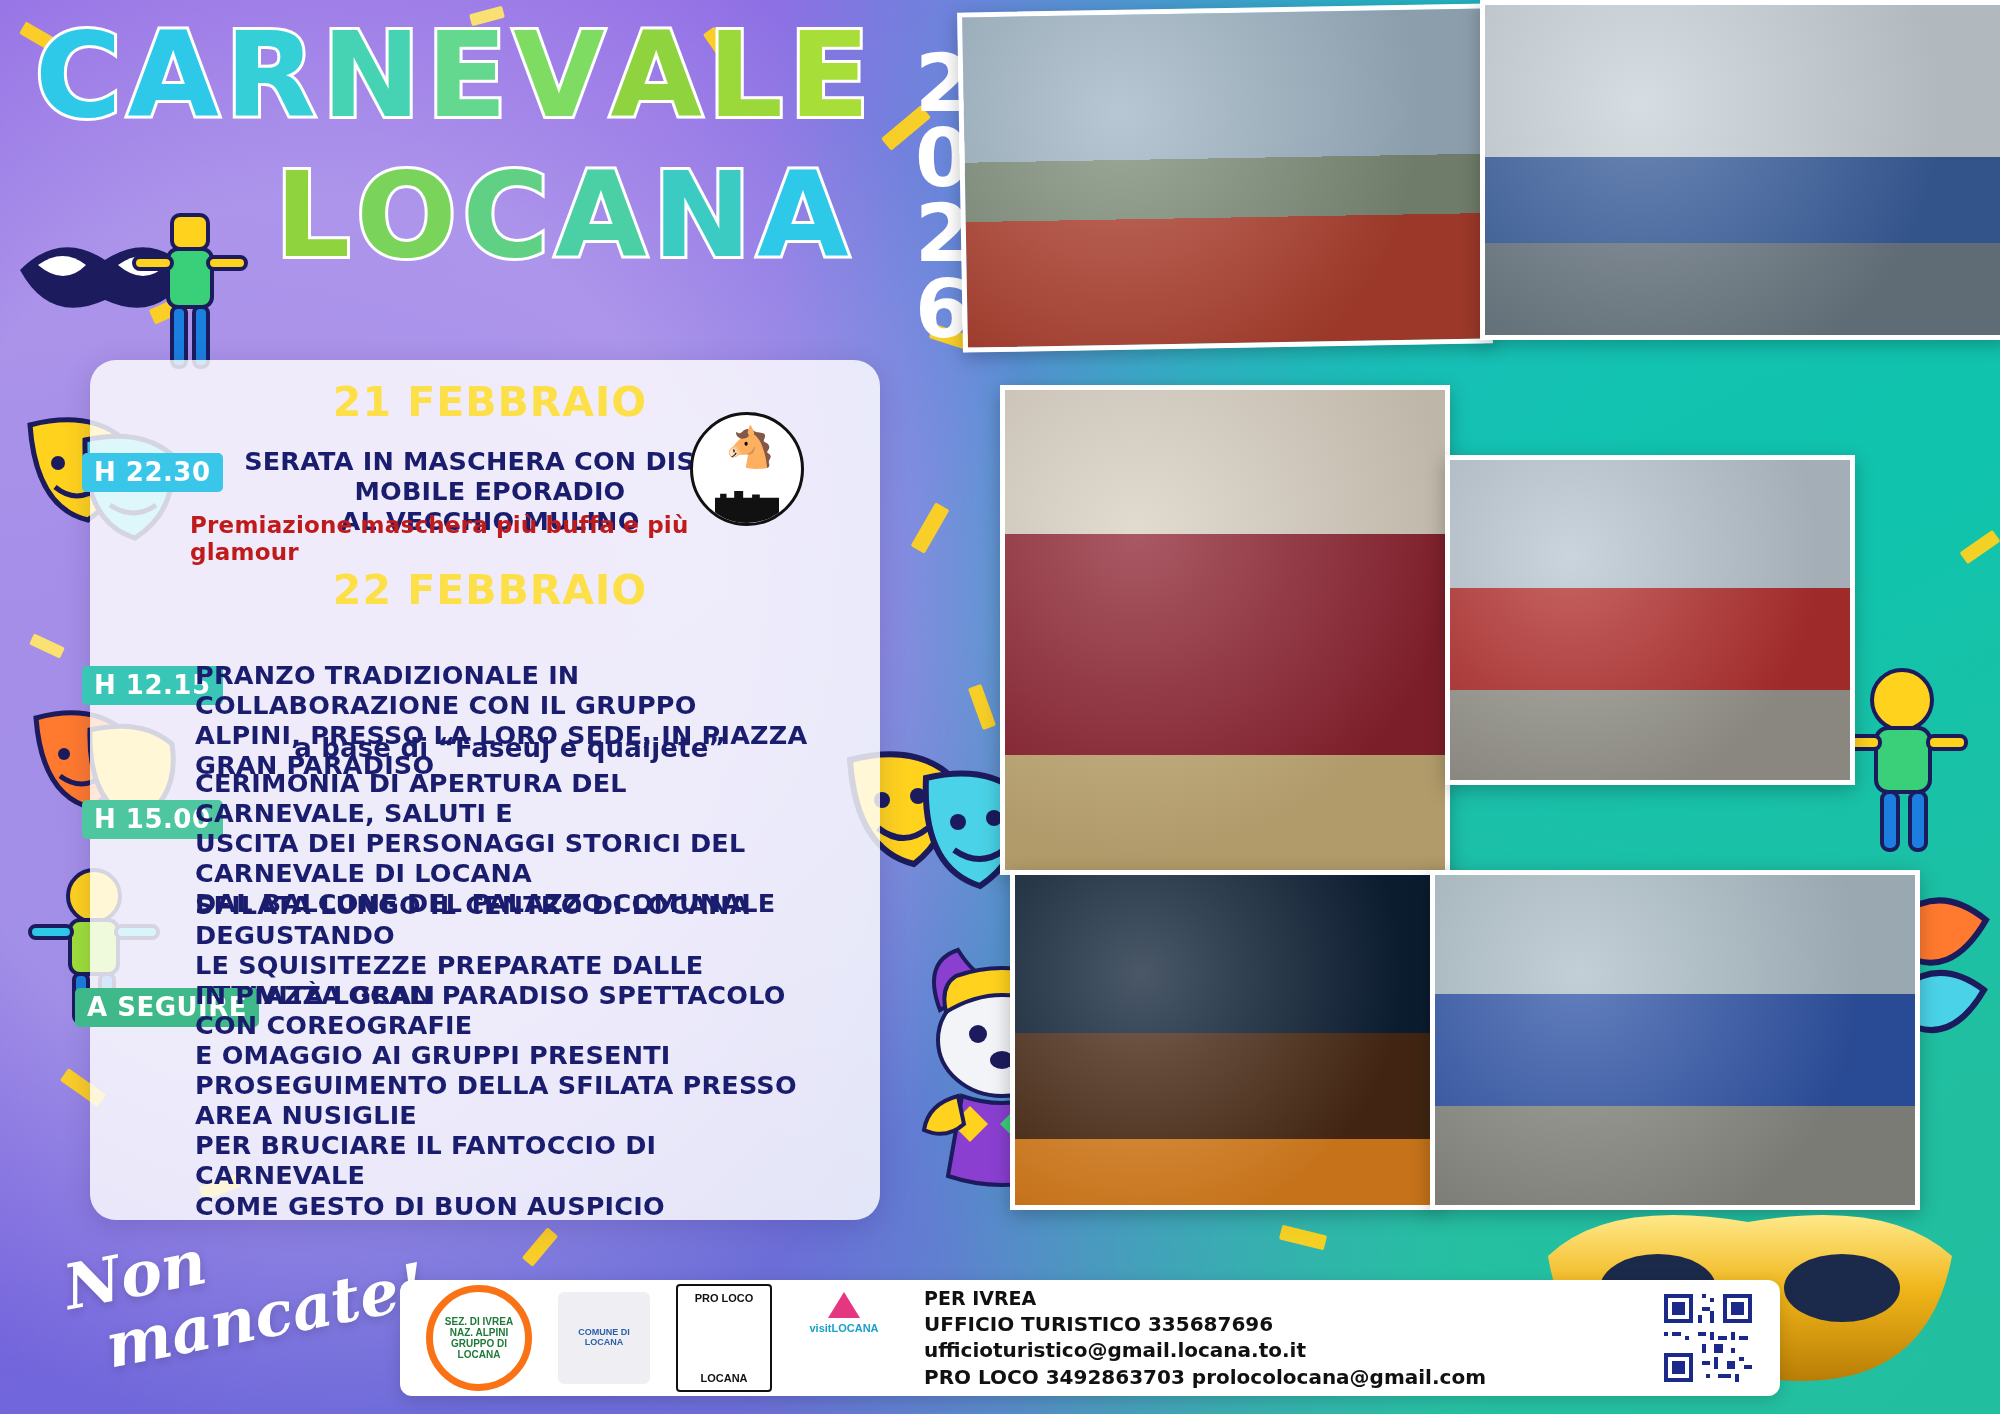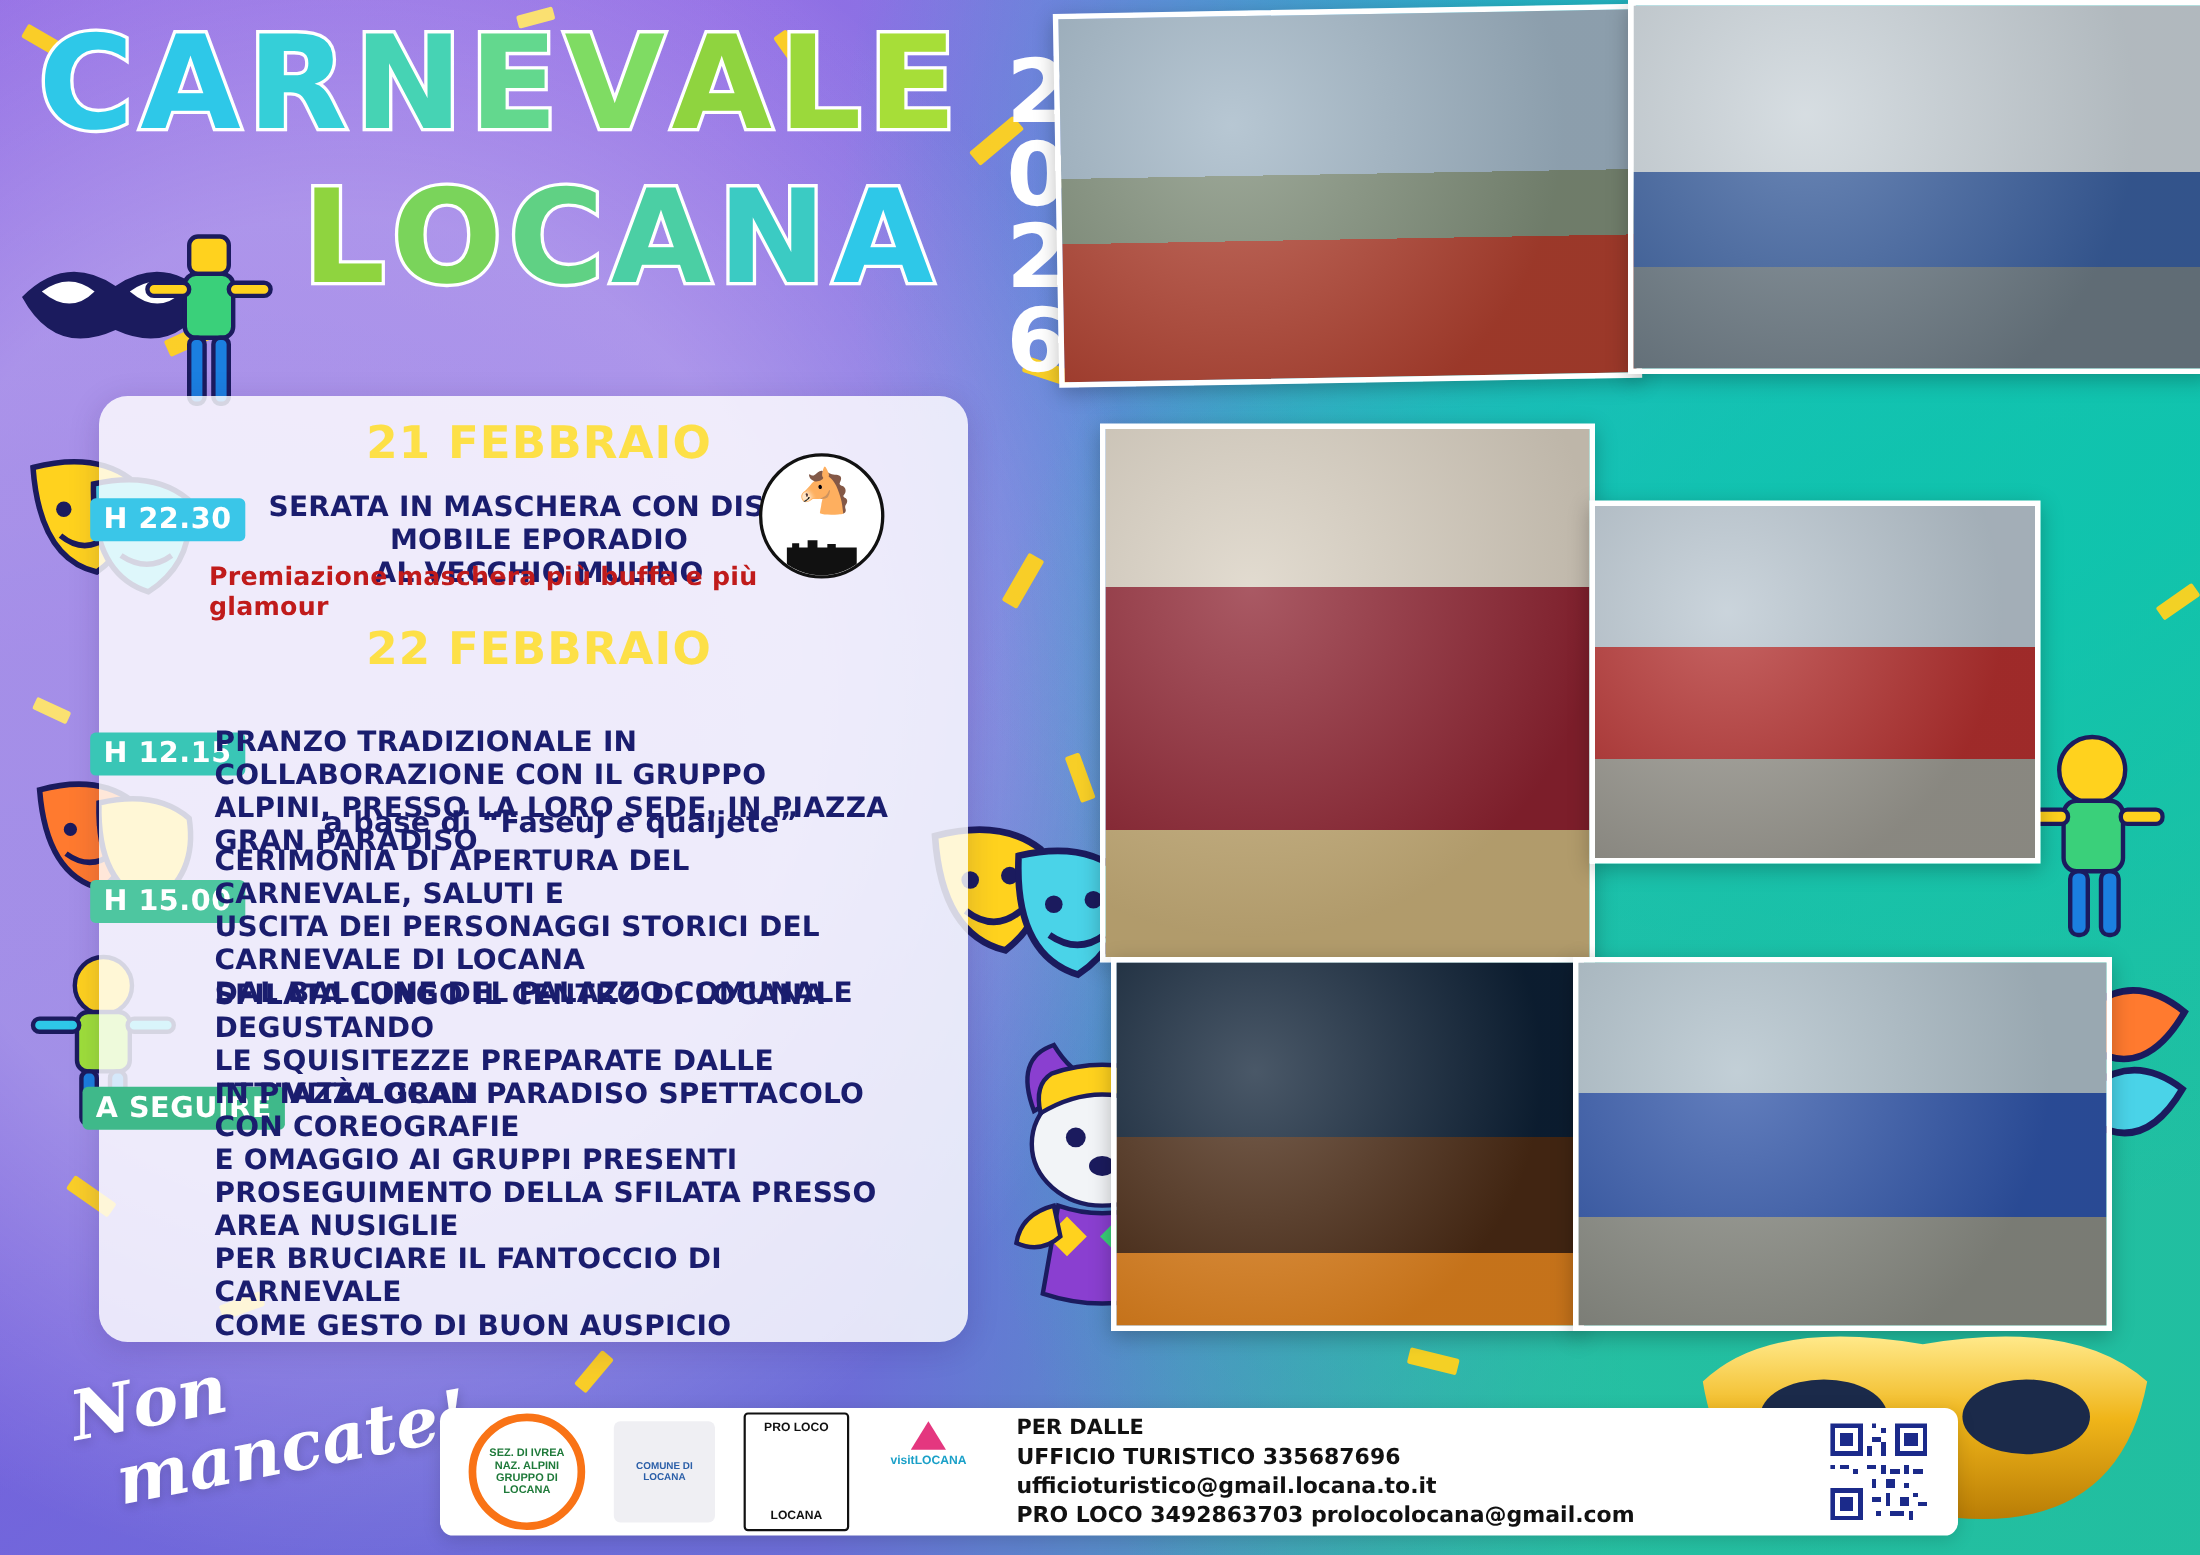--- a/index.html
+++ b/index.html
@@ -373,21 +373,21 @@
         <div>PRO LOCO</div>
         <div>LOCANA</div>
       </div>
       <div class="lg vis">
         <div class="vis-tri"></div>
         <div>visitLOCANA</div>
       </div>
     </div>
 
     <div class="info">
-      <div class="hd">PER DALLE</div>
+      <div class="hd">PER IVREA</div>
       <div>UFFICIO TURISTICO  335687696</div>
       <div>ufficioturistico@gmail.locana.to.it</div>
       <div>PRO LOCO 3492863703   prolocolocana@gmail.com</div>
     </div>
 
     <svg class="qr" viewBox="0 0 21 21" shape-rendering="crispEdges">
       <rect width="21" height="21" fill="#fff"></rect>
       <g fill="#1b2a8a">
         <rect x="0" y="0" width="7" height="7"></rect>
           <rect x="1" y="1" width="5" height="5" fill="#fff"></rect>

